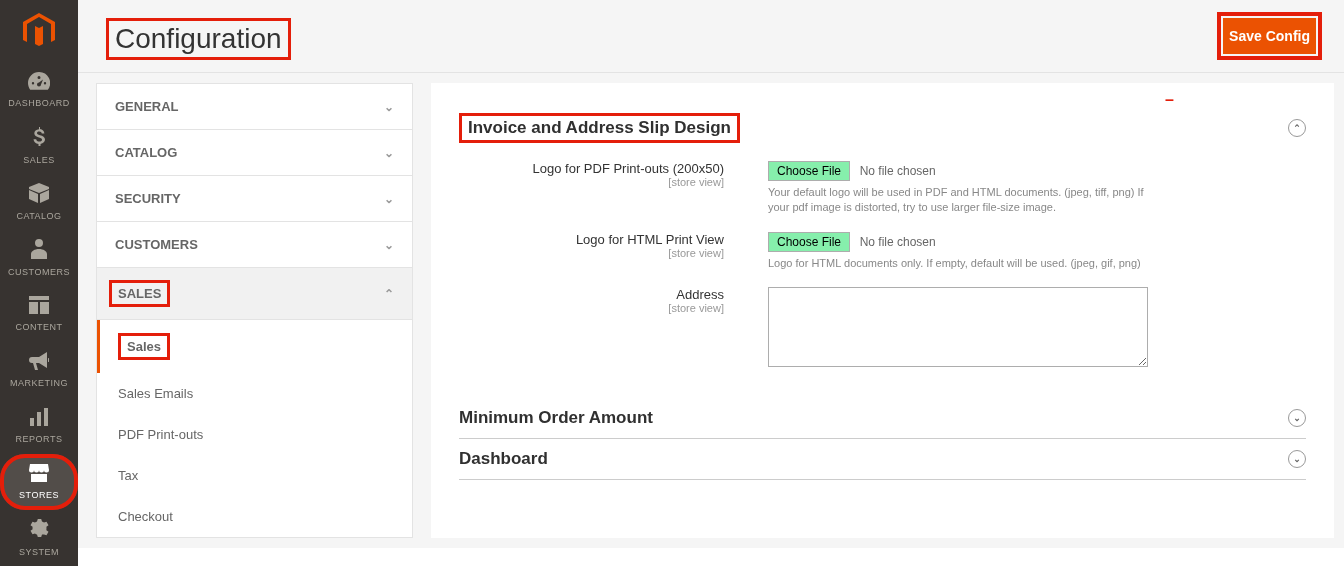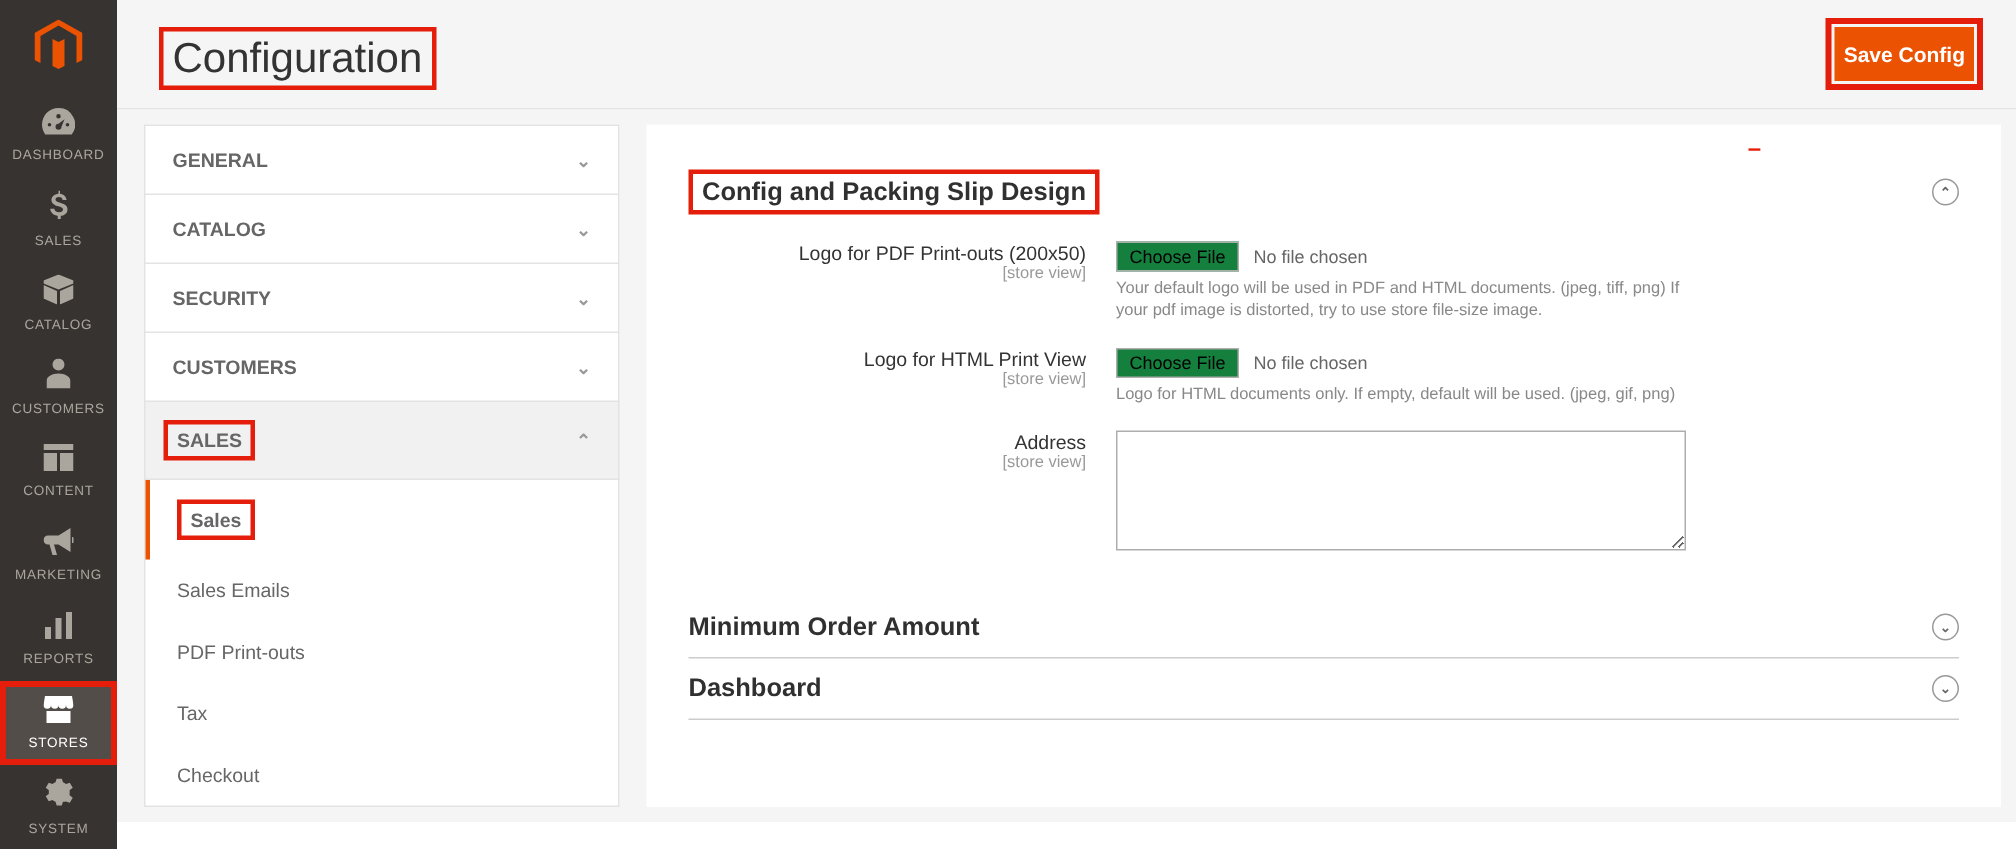--- a/index.html
+++ b/index.html
@@ -3,21 +3,21 @@
   <meta charset="utf-8">
   <style>
     * { box-sizing: border-box; margin: 0; padding: 0; }
     body { font-family: 'Helvetica Neue', Arial, sans-serif; background: #fff; color: #333; }
     
     
     .nav-bar { position: fixed; left: 0; top: 0; width: 78px; height: 100vh; background: #373330; z-index: 100; }
     .nav-logo { width: 78px; height: 62px; display: flex; align-items: center; justify-content: center; }
     .nav-logo svg { width: 32px; height: 36px; }
     .nav-item { display: flex; flex-direction: column; align-items: center; justify-content: center; height: 56px; cursor: pointer; color: #aaa69d; font-size: 9px; letter-spacing: 0.5px; }
-    .nav-item.active { background: #524d49; color: #fff; }
+    .nav-item.active { background: #524d49; color: #fff; border-radius: 25px; }
     .nav-item .icon { font-size: 18px; margin-bottom: 3px; color: inherit; }
     .nav-item.active.highlighted { outline: 4px solid #e41e0a; outline-offset: -4px; }
     
     
     .page-wrapper { margin-left: 78px; }
     .page-header { background: #f5f5f5; padding: 18px 28px 12px 28px; border-bottom: 1px solid #e3e3e3; display: flex; justify-content: space-between; align-items: flex-start; }
     .page-title { font-size: 28px; font-weight: 300; color: #333; padding: 2px 6px; }
     .page-title.highlighted { border: 3px solid #e41e0a; text-align: center; }
     .save-btn { background: #eb5202; color: #fff; border: none; padding: 10px 6px; font-size: 14px; font-weight: 600; cursor: pointer; }
     .save-btn.highlighted { outline: 4px solid #e41e0a; outline-offset: 2px; }
@@ -35,25 +35,25 @@
     .config-sub-item { padding: 13px 18px; border-left: 3px solid transparent; font-size: 13px; color: #666; cursor: pointer; }
     .config-sub-item.active { border-left-color: #eb5202; font-weight: 600; }
     .config-sub-item.highlighted span { border: 3px solid #e41e0a; padding: 3px 6px; display: inline-block; }
     
     
     .config-main { flex: 1; background: #fff; padding: 20px 28px; margin: 10px 10px 10px 18px; }
     .fieldset-title { font-size: 17px; font-weight: 600; color: #303030; padding: 10px 0; display: flex; justify-content: space-between; align-items: center; cursor: pointer; }
     .fieldset-title.highlighted .ft-text { border: 3px solid #e41e0a; padding: 2px 6px; display: inline-block; }
     .fieldset-title.collapsed-section { border-bottom: 1px solid #ccc; gap: 41px; }
     .toggle-icon { width: 18px; height: 18px; border: 1px solid #999; border-radius: 50%; display: flex; align-items: center; justify-content: center; font-size: 9px; color: #666; }
-    .field-row { display: flex; padding: 8px 0; }
+    .field-row { display: flex; padding: 8px 0; gap: 24px; }
     .field-label { width: 285px; text-align: right; padding-right: 20px; font-size: 13px; color: #333; }
     .field-label .scope { display: block; font-size: 11px; color: #999; }
     .field-value { flex: 1; font-size: 13px; color: #333; }
-    .choose-file-btn { background: #15803d; border: 1px solid #adadad; padding: 2px 8px; font-size: 12px; cursor: pointer; margin-right: 6px; }
+    .choose-file-btn { background: #86efac; border: 1px solid #adadad; padding: 2px 8px; font-size: 12px; cursor: pointer; margin-right: 6px; }
     .file-status { color: #666; font-size: 12px; }
     .field-note { font-size: 11px; color: #888; margin-top: 4px; line-height: 1.4; max-width: 400px; }
     textarea.addr { width: 380px; height: 80px; border: 1px solid #adadad; resize: both; font-family: inherit; padding: 4px; }
     .red-dash { color: #e41e0a; position: absolute; right: 170px; margin-top: -12px; font-weight: bold; }
   </style>
 </head>
 <body>
 
 <div class="nav-bar">
   <div class="nav-logo">
@@ -179,34 +179,34 @@
         </div>
         <div class="config-sub-item">
           <span>Checkout</span>
         </div>
       </div>
     </div>
 
     <div class="config-main">
       <span class="red-dash">–</span>
       <div class="fieldset-title highlighted">
-        <span class="ft-text">Config and Packing Slip Design</span>
+        <span class="ft-text">Invoice and Address Slip Design</span>
         <span class="toggle-icon">⌃</span>
       </div>
 
       <div class="field-row">
         <div class="field-label">
           <span>Logo for PDF Print-outs (200x50)</span>
           <span class="scope">[store view]</span>
         </div>
         <div class="field-value">
           <button class="choose-file-btn">Choose File</button>
           <span class="file-status">No file chosen</span>
           <div class="field-note">Your default logo will be used in PDF and HTML documents.
-(jpeg, tiff, png) If your pdf image is distorted, try to use store file-size image.</div>
+(jpeg, tiff, png) If your pdf image is distorted, try to use larger file-size image.</div>
         </div>
       </div>
 
       <div class="field-row">
         <div class="field-label">
           <span>Logo for HTML Print View</span>
           <span class="scope">[store view]</span>
         </div>
         <div class="field-value">
           <button class="choose-file-btn">Choose File</button>

